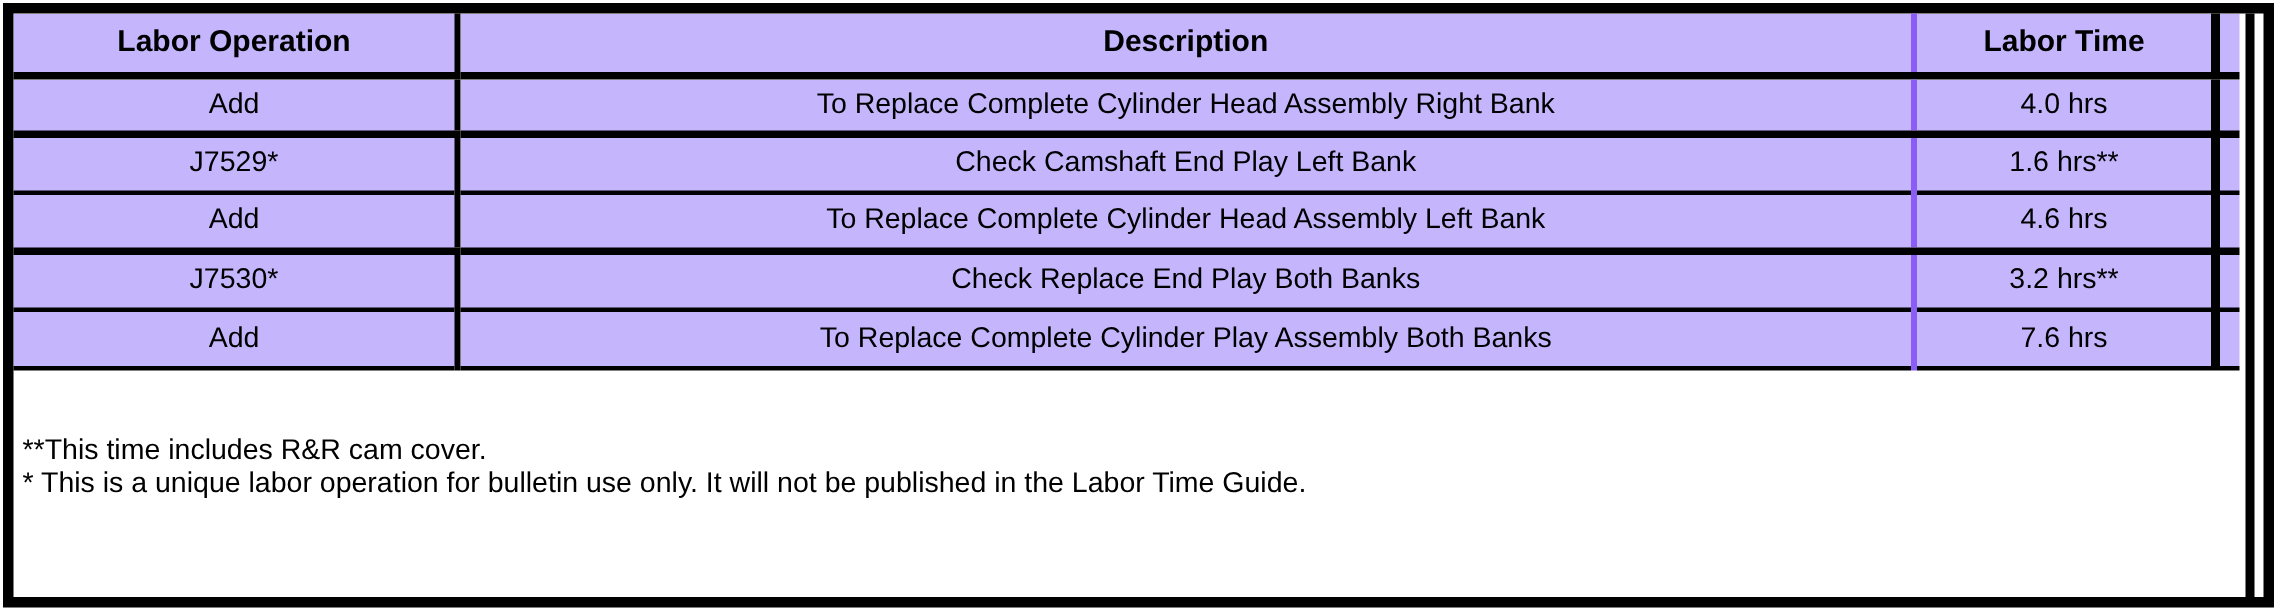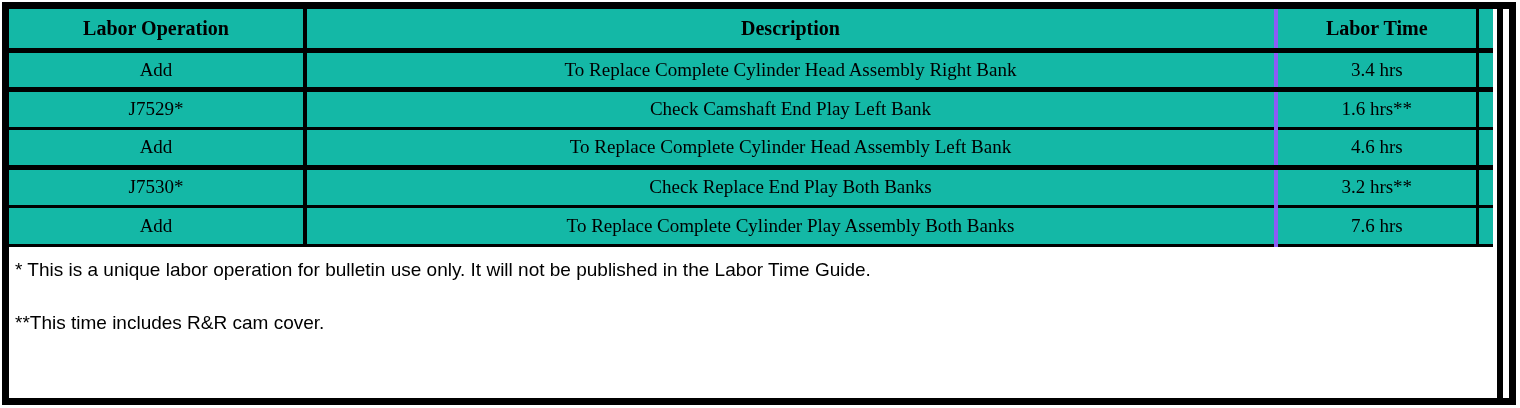--- a/index.html
+++ b/index.html
@@ -49,43 +49,42 @@
 
   col.c-op   { width: 296px; }
   col.c-desc { width: 971px; }
   col.c-time { width: 201px; }
   col.c-gap  { width: 16px;  }
 
   .labor-table th,
   .labor-table td {
     text-align: center;
     vertical-align: middle;
-    background: #14b8a6;
+    background: #c4b5fd;
     overflow: hidden;
     white-space: nowrap;
-    font-family: Liberation Serif, serif;
   }
 
   .labor-table th {
     font-size: 20px;
     font-weight: bold;
     height: 41px;
     border-bottom: 5px solid #000000;
   }
 
   .labor-table td {
     font-size: 19px;
     font-weight: normal;
     height: 39px;
   }
 
   
   .labor-table th:nth-child(1), .labor-table td:nth-child(1) { border-right: 4px solid #000000; }
   .labor-table th:nth-child(2), .labor-table td:nth-child(2) { border-right: 4px solid #8b5cf6; }
-  .labor-table th:nth-child(3), .labor-table td:nth-child(3) { border-right: 3px solid #000000; }
+  .labor-table th:nth-child(3), .labor-table td:nth-child(3) { border-right: 6px solid #000000; }
 
   
   tr.sep-thin  > td { border-bottom: 3px solid #000000; }
   tr.sep-thick > td { border-bottom: 5px solid #000000; }
 
   .footnotes {
     padding: 12px 20px 0 6px;
     font-size: 19px;
   }
 
@@ -111,21 +110,21 @@
           <th>Labor Operation</th>
           <th>Description</th>
           <th>Labor Time</th>
           <th></th>
         </tr>
       </thead>
       <tbody>
         <tr class="sep-thick">
           <td>Add</td>
           <td>To Replace Complete Cylinder Head Assembly Right Bank</td>
-          <td>3.4 hrs</td>
+          <td>4.0 hrs</td>
           <td></td>
         </tr>
         <tr class="sep-thin">
           <td>J7529*</td>
           <td>Check Camshaft End Play Left Bank</td>
           <td>1.6 hrs**</td>
           <td></td>
         </tr>
         <tr class="sep-thick">
           <td>Add</td>
@@ -144,18 +143,18 @@
           <td>To Replace Complete Cylinder Play Assembly Both Banks</td>
           <td>7.6 hrs</td>
           <td></td>
         </tr>
       </tbody>
     </table>
 
     <div class="right-bar"></div>
 
     <div class="footnotes">
+      <p class="note note-2">**This time includes R&amp;R cam cover.</p>
       <p class="note note-1">* This is a unique labor operation for bulletin use only. It will not be published in the Labor Time Guide.</p>
-      <p class="note note-2">**This time includes R&amp;R cam cover.</p>
     </div>
 
   </div>
 </div>
 
 </body></html>

